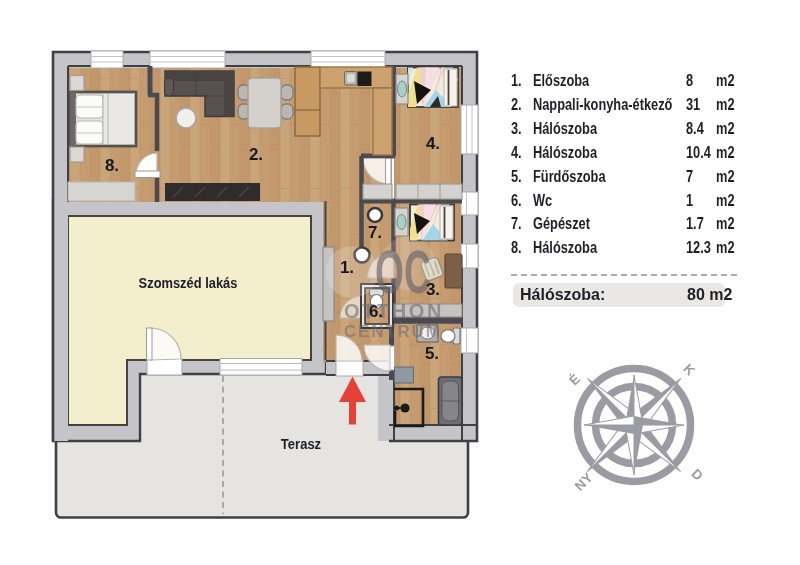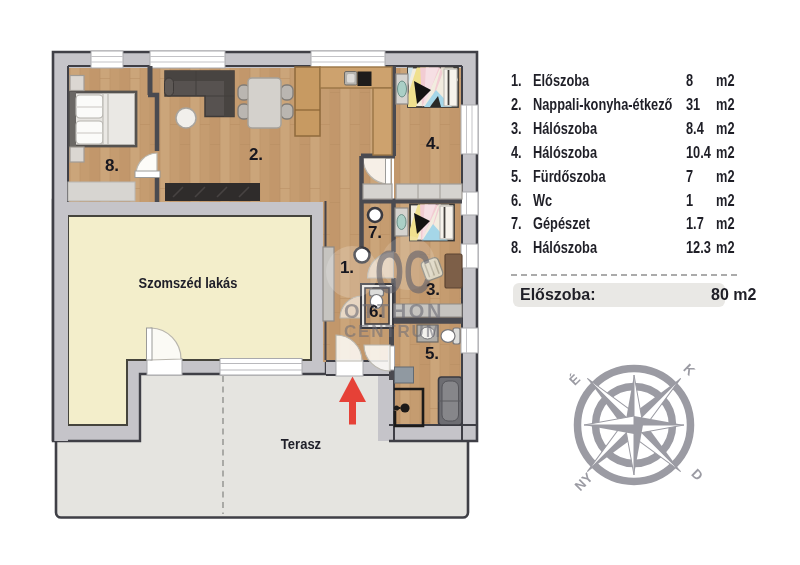--- a/index.html
+++ b/index.html
@@ -453,16 +453,16 @@
       <span style="left:0;">8.</span>
       <span style="left:22px;">Hálószoba</span>
       <span style="left:175px;">12.3</span>
       <span style="left:205px;">m2</span>
     </div>
 
 <div style="position:absolute;left:511px;top:274px;width:226px;border-top:2px dashed #ababab;"></div>
 
 <div style="position:absolute;left:513px;top:283px;width:212px;height:24px;background:#e9e8e5;border-radius:6px;"></div>
 
-<div class="row" style="left:520px;top:283px;">Előszoba:</div>
-
-<div class="row" style="left:687px;top:283px;margin-left:24px;">80 m2</div>
+<div class="row" style="left:520px;top:283px;">Hálószoba:</div>
+
+<div class="row" style="left:687px;top:283px;">80 m2</div>
 </div>
 
 </body></html>

